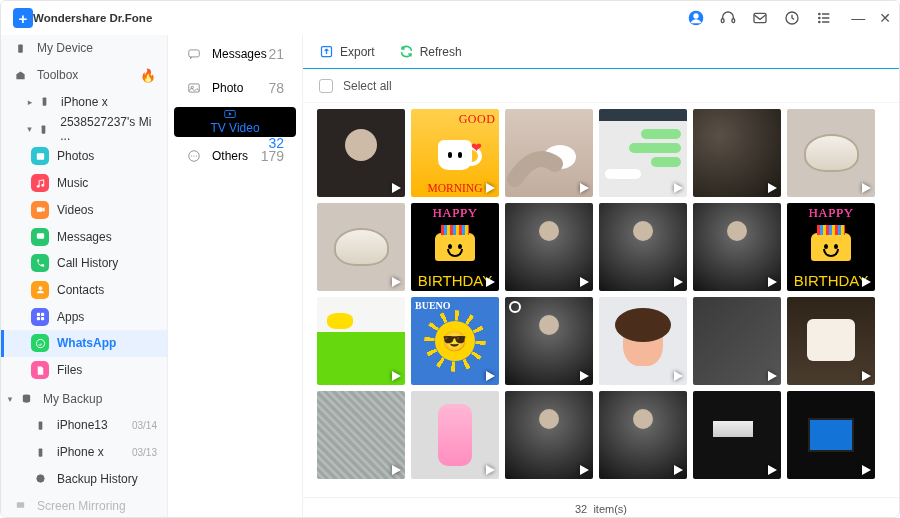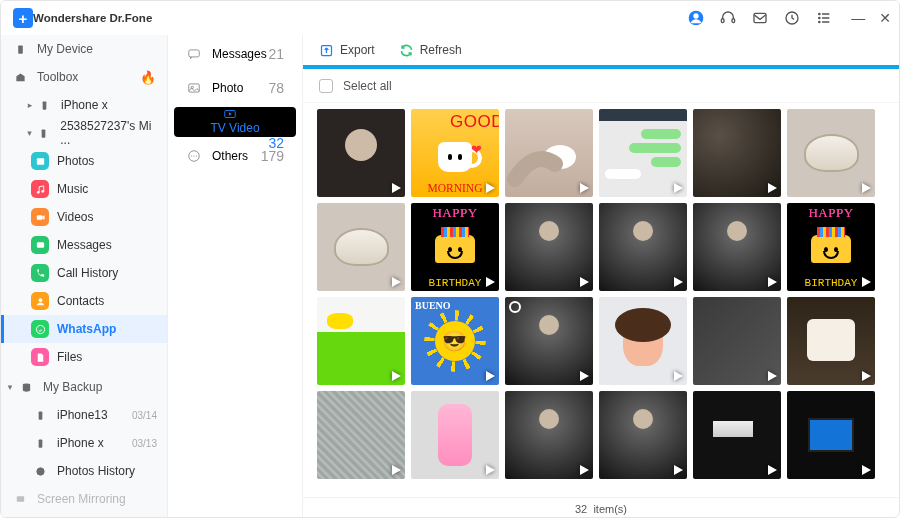--- a/index.html
+++ b/index.html
@@ -33,48 +33,48 @@
   .sidebar2 { width: 135px; background:#fff; border-right:1px solid #f0f0f0; font-size:12px; }
   .s2-row { height:30px; display:flex; align-items:center; padding:0 12px; cursor:pointer; margin:4px 6px; border-radius:4px; }
   .s2-row.selected { background:#000000; color:#1f80ff;flex-direction:column; }
   .s2-icon { width:16px; height:16px; display:flex; align-items:center; justify-content:center; margin-right:10px; }
   .s2-icon svg { width:14px; height:14px; fill:none; stroke:#888; stroke-width:1.5;}
   .s2-row.selected .s2-icon svg { stroke:#1f80ff; }
   .s2-count { margin-left:auto; font-size:14px; color:#999; }
   .s2-row.selected .s2-count { color:#1f80ff; }
 
   .main { flex:1; display:flex; flex-direction:column; }
-  .toolbar { height:34px; display:flex; align-items:center; padding:0 16px; gap:24px; border-bottom:4px solid #0ea5e9;}
+  .toolbar { height:34px; display:flex; align-items:center; padding:0 16px; gap:24px; border-bottom:1px solid #0ea5e9;}
   .tb-btn { display:flex; align-items:center; gap:6px; font-size:12px; color:#444; cursor:pointer;}
   .tb-btn svg { width:15px; height:15px; }
   .select-row { height:34px; display:flex; align-items:center; padding:0 16px; gap:10px; border-bottom:1px solid #f4f4f4; font-size:12px; color:#555;}
   .checkbox { width:14px; height:14px; border:1.5px solid #bbb; border-radius:3px; cursor:pointer;}
 
   .grid-wrap { flex:1; overflow:auto; padding:6px 10px 0 14px; position:relative;}
   .grid { display:grid; grid-template-columns: repeat(6, 88px); gap:6px 6px; }
   .thumb { width:88px; height:88px; background:#333; position:relative; border-radius:2px; overflow:hidden; cursor:pointer;}
   .play { position:absolute; right:4px; bottom:4px; width:0; height:0; border-left:9px solid #fff; border-top:5px solid transparent; border-bottom:5px solid transparent; filter: drop-shadow(0 0 2px rgba(0,0,0,.6)); }
   .grid-wrap::-webkit-scrollbar { width:8px;}
   .grid-wrap::-webkit-scrollbar-thumb { background:#ddd; border-radius:4px;}
 
   .status { height:22px; display:flex; align-items:center; justify-content:center; font-size:11px; color:#555; border-top:1px solid #f3f3f3;}
 
   
   .t-gm { background: linear-gradient(#ffd04d,#ffb400); display:flex; flex-direction:column; align-items:center; justify-content:space-between; padding:3px 0; }
-  .t-gm .top{ font-family: Liberation Sans, sans-serif; color:#e11; font-size:17px; letter-spacing:.5px;margin-left:44px;}
+  .t-gm .top{ font-family: Liberation Serif, serif; color:#e11; font-size:12px; letter-spacing:.5px;margin-left:44px;}
   .t-gm .bot{ font-family: Impact, fantasy; color:#e11; font-size:11.5px;}
   .cup{ width:34px; height:30px; background:#fff; border-radius:6px 6px 10px 10px; position:relative; }
   .cup::before{content:"";position:absolute;right:-10px;top:6px;width:12px;height:12px;border:4px solid #fff;border-radius:50%; }
   .cup .face{ position:absolute; inset:0; display:flex; align-items:center; justify-content:center; gap:6px;}
   .cup .eye{ width:4px;height:6px;background:#000;border-radius:2px;}
   .heart{position:absolute;top:0;right:-10px;font-size:13px;color:#f33;}
 
   .t-hb { background:#000; display:flex; flex-direction:column; align-items:center; justify-content:space-between; padding:2px 0;}
   .t-hb .top{ font-family: Impact; font-size:13px; background: linear-gradient(#ff54b0,#ff54b0); -webkit-background-clip:text; color:#ff3fa4; letter-spacing:.5px;}
-  .t-hb .bot{ font-family: Liberation Mono, monospace; font-size:11px; color:#ffd400;}
+  .t-hb .bot{ font-family: Liberation Sans, sans-serif; font-size:15px; color:#ffd400;}
   .cake{ width:40px; height:28px; background:#ffcc33; border-radius:6px 6px 3px 3px; position:relative; }
   .cake::before{content:"";position:absolute;top:-8px;left:6px;right:6px;height:10px;background:repeating-linear-gradient(90deg,#f33 0 3px,#39f 3px 6px,#fc0 6px 9px); }
   .cake .face{position:absolute;inset:0;display:flex;align-items:center;justify-content:center;gap:6px;}
   .cake .eye{width:4px;height:5px;background:#000;border-radius:50%;}
   .cake .smile{position:absolute;bottom:4px;left:50%;transform:translateX(-50%);width:16px;height:8px;border:2px solid #000;border-top:none;border-radius:0 0 10px 10px;}
 
   .t-sun { background:#3a7bd5; display:flex; align-items:center; justify-content:center; position:relative;}
   .t-sun .bueno{position:absolute;top:3px;left:4px;font-family: 'Comic Sans MS', cursive; font-size:10px; color:#fff; font-weight:700;}
   .sun{ width:40px;height:40px;background:#ffd400;border-radius:50%;display:flex;align-items:center;justify-content:center; box-shadow: 0 0 0 4px rgba(255,212,0,.0);}
   .sun::before{content:"";position:absolute;width:62px;height:62px;background: conic-gradient(#ffd400 0 8deg, transparent 8deg 30deg, #ffd400 30deg 38deg, transparent 38deg 60deg,#ffd400 60deg 68deg, transparent 68deg 90deg,#ffd400 90deg 98deg, transparent 98deg 120deg,#ffd400 120deg 128deg, transparent 128deg 150deg,#ffd400 150deg 158deg, transparent 158deg 180deg,#ffd400 180deg 188deg, transparent 188deg 210deg,#ffd400 210deg 218deg, transparent 218deg 240deg,#ffd400 240deg 248deg, transparent 248deg 270deg,#ffd400 270deg 278deg, transparent 278deg 300deg,#ffd400 300deg 308deg, transparent 308deg 330deg,#ffd400 330deg 338deg, transparent 338deg 360deg); border-radius:50%;-webkit-mask: radial-gradient(circle, transparent 20px, #000 21px);}
@@ -245,20 +245,31 @@
       </div>
     <div class="s1-row lvl3">
         <span class="s1-icon" style="background:#ff9f1a">
           <svg viewBox="0 0 24 24">
             <circle cx="12" cy="9" r="4"></circle>
             <path d="M4 20c1-4 5-6 8-6s7 2 8 6"></path>
           </svg>
         </span>
         <span>Contacts</span>
       </div>
+    <div class="s1-row lvl3">
+        <span class="s1-icon" style="background:#5b6cff">
+          <svg viewBox="0 0 24 24">
+            <rect x="4" y="4" width="7" height="7" rx="2"></rect>
+            <rect x="13" y="4" width="7" height="7" rx="2"></rect>
+            <rect x="4" y="13" width="7" height="7" rx="2"></rect>
+            <rect x="13" y="13" width="7" height="7" rx="2"></rect>
+          </svg>
+        </span>
+        <span>Apps</span>
+      </div>
     <div class="s1-row lvl3 selected">
         <span class="s1-icon" style="background:#25d366">
           <svg viewBox="0 0 24 24">
             <circle cx="12" cy="12" r="9" fill="none" stroke="#fff" stroke-width="2"></circle>
             <path d="M8 14c0 0 2 3 5 1 0 0 2-1 0-3" stroke="#fff" stroke-width="2" fill="none"></path>
           </svg>
         </span>
         <span>WhatsApp</span>
       </div>
     <div class="s1-row lvl3">
@@ -298,21 +309,21 @@
         <span>iPhone x</span>
         <span class="s1-date">03/13</span>
       </div>
     <div class="s1-row lvl3">
         <span class="s1-icon gray" style="background:none">
           <svg viewBox="0 0 24 24" fill="none" stroke="#6b6b6b" stroke-width="2">
             <circle cx="12" cy="12" r="8"></circle>
             <path d="M12 8v4l3 2"></path>
           </svg>
         </span>
-        <span>Photos History</span>
+        <span>Backup History</span>
       </div>
     <div class="s1-row heading" style="opacity:.4">
       <span class="s1-icon gray">
           <svg viewBox="0 0 24 24">
             <rect x="4" y="5" width="16" height="12" rx="2"></rect>
           </svg>
         </span>
       <span>Screen Mirroring</span>
     </div>
   </div>

